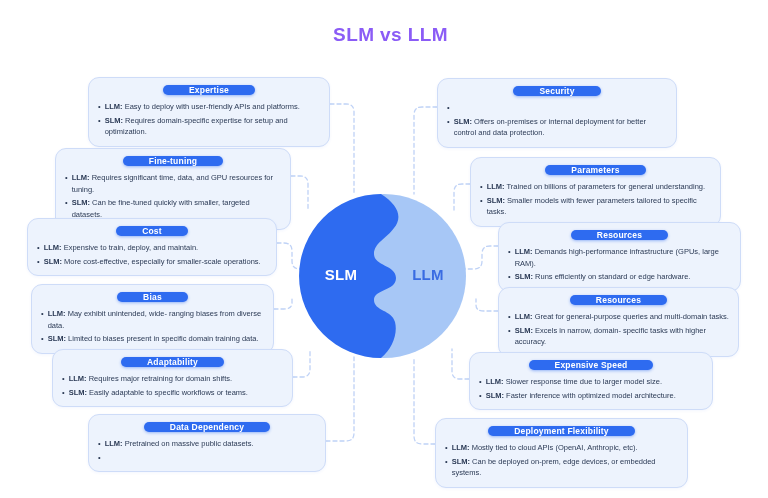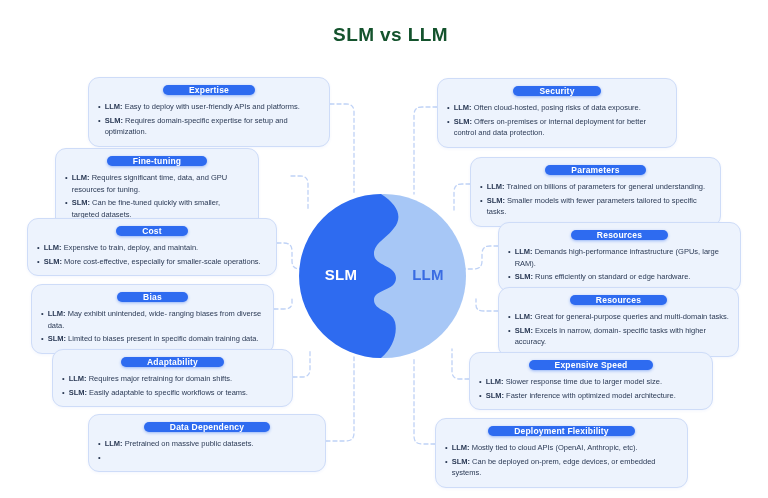--- a/index.html
+++ b/index.html
@@ -2,21 +2,21 @@
 <html><head>
 <meta charset="utf-8">
 <style>
   html,body{margin:0;padding:0;background:#ffffff;}
   .canvas{
     position:relative;width:768px;height:498px;background:#ffffff;overflow:hidden;
     font-family:"Liberation Sans",sans-serif;
   }
   .page-title{
     position:absolute;top:24px;left:13px;right:0;text-align:center;
-    font-size:19px;font-weight:700;color:#14532d;letter-spacing:.4px;
+    font-size:19px;font-weight:700;color:#8b5cf6;letter-spacing:.4px;
   }
   svg.layer{position:absolute;left:0;top:0;width:768px;height:498px;}
   .connector{fill:none;stroke:#bfd2f6;stroke-width:1.3;stroke-dasharray:4 3;stroke-linecap:round;}
   .card{
     position:absolute;background:#edf3fd;border:1px solid #cedcf8;border-radius:11px;
     padding:7px 9px 8px 9px;box-sizing:border-box;
     box-shadow:0 1px 3px rgba(46,107,240,0.06);
   }
   .pill{
     display:block;width:fit-content;margin:0 auto 6px auto;
@@ -79,21 +79,21 @@
           <span class="dot">•</span>
           <span><span class="bl">LLM:</span> <span>Easy to deploy with user-friendly APIs and platforms.</span></span>
         </div>
       <div class="bullet">
           <span class="dot">•</span>
           <span><span class="bl">SLM:</span> <span>Requires domain-specific expertise for setup and optimization.</span></span>
         </div>
     </div>
   </div>
 
-  <div class="card" style="left:55px;top:148px;width:204px">
+  <div class="card" style="left:55px;top:148px;width:236px">
     <div class="pill">Fine-tuning</div>
     <div class="bullets">
       <div class="bullet">
           <span class="dot">•</span>
           <span><span class="bl">LLM:</span> <span>Requires significant time, data, and GPU resources for tuning.</span></span>
         </div>
       <div class="bullet">
           <span class="dot">•</span>
           <span><span class="bl">SLM:</span> <span>Can be fine-tuned quickly with smaller, targeted datasets.</span></span>
         </div>
@@ -153,21 +153,20 @@
           <span class="dot">•</span>
         </div>
     </div>
   </div>
 
   <div class="card" style="left:437px;top:78px;width:240px">
     <div class="pill">Security</div>
     <div class="bullets">
       <div class="bullet">
           <span class="dot">•</span>
-          <span><span class="bl">LLM:</span> <span>Often cloud-hosted, posing risks of data exposure.</span></span>
         </div>
       <div class="bullet">
           <span class="dot">•</span>
           <span><span class="bl">SLM:</span> <span>Offers on-premises or internal deployment for better control and data protection.</span></span>
         </div>
     </div>
   </div>
 
   <div class="card" style="left:470px;top:157px;width:251px">
     <div class="pill">Parameters</div>

